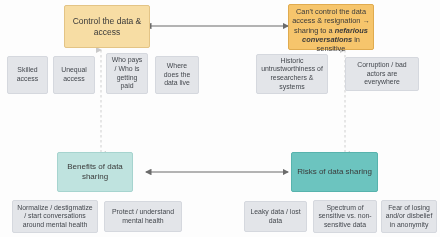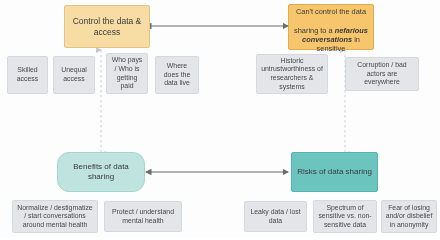--- a/index.html
+++ b/index.html
@@ -110,39 +110,39 @@
   <div class="conn" style="left:337px; top:46px; width:16px; height:112px;">
     <svg width="16" height="112" viewBox="0 0 16 112">
       <line x1="8" y1="4" x2="8" y2="108" stroke="#cfcfcf" stroke-width="1" stroke-dasharray="2.5,2.5" marker-start="url(#ahU)" marker-end="url(#ahD)"></line>
     </svg>
   </div>
 
   <div class="node orange-light" style="left:64px; top:5px; width:86px; height:43px;">Control the data &amp; access</div>
 
   <div class="node orange-strong" style="left:288px; top:4px; width:86px; height:46px; display:block; ">
     <span>Can't control the data</span><br>
-    <br>
+    <span>access &amp; resignation →</span><br>
     <span>sharing to a </span><em>nefarious</em><br>
     <em>conversations</em><span> in</span><br>
     <span>sensitive</span>
   </div>
 
   <div class="node grey" style="left:7px; top:56px; width:41px; height:38px;">Skilled access</div>
 
   <div class="node grey" style="left:53px; top:56px; width:42px; height:38px;">Unequal access</div>
 
   <div class="node grey" style="left:106px; top:53px; width:42px; height:41px;">Who pays / Who is getting paid</div>
 
   <div class="node grey" style="left:155px; top:56px; width:44px; height:38px;">Where does the data live</div>
 
   <div class="node grey" style="left:256px; top:54px; width:72px; height:40px;">Historic untrustworthiness of researchers &amp; systems</div>
 
   <div class="node grey" style="left:345px; top:57px; width:74px; height:34px;">Corruption / bad actors are everywhere</div>
 
-  <div class="node teal-light" style="left:57px; top:152px; width:88px; height:40px;border-radius:12px;">Benefits of data sharing</div>
+  <div class="node teal-light" style="left:57px; top:152px; width:76px; height:40px;">Benefits of data sharing</div>
 
   <div class="node teal-strong" style="left:291px; top:152px; width:87px; height:40px;text-align:right;">Risks of data sharing</div>
 
   <div class="node grey" style="left:12px; top:200px; width:86px; height:33px;">Normalize / destigmatize / start conversations around mental health</div>
 
   <div class="node grey" style="left:104px; top:201px; width:78px; height:31px;">Protect / understand mental health</div>
 
   <div class="node grey" style="left:244px; top:201px; width:63px; height:31px;">Leaky data / lost data</div>
 
   <div class="node grey" style="left:313px; top:200px; width:64px; height:33px;">Spectrum of sensitive vs. non-sensitive data</div>

